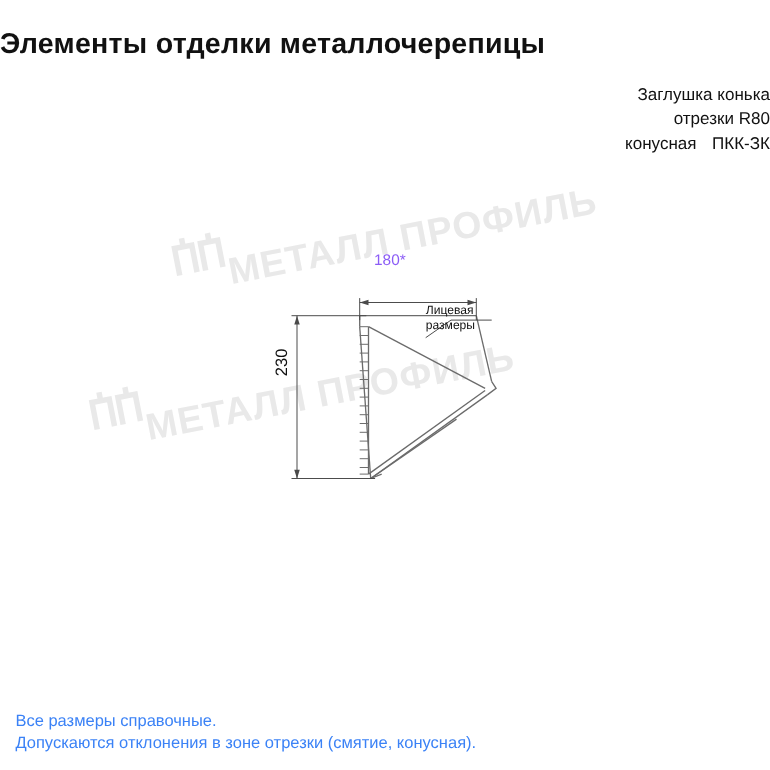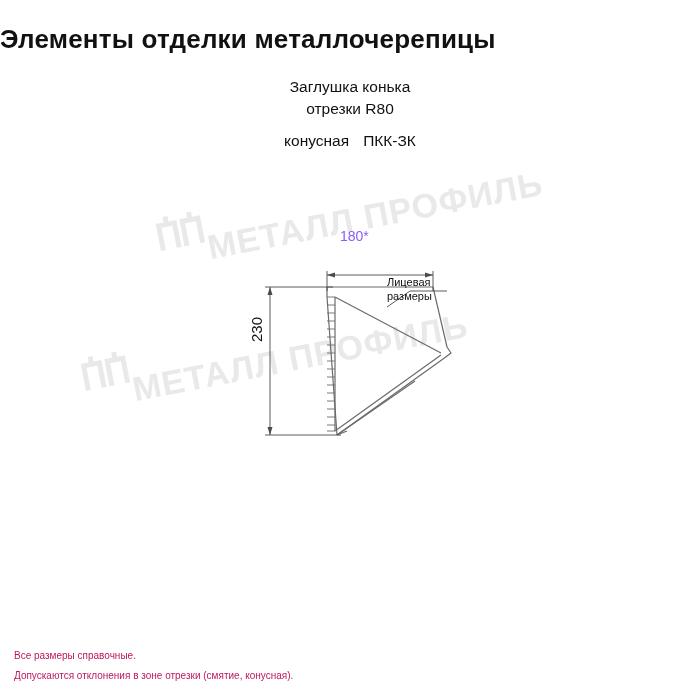--- a/index.html
+++ b/index.html
@@ -31,27 +31,26 @@
     font-weight: bold;
     letter-spacing: 0.2px;
     color: #111;
   }
 
   .subtitle-block {
     position: absolute;
     top: 76px;
     left: 0;
     width: 700px;
-    text-align: center;
+    text-align: right;
     font-size: 15.5px;
     color: #111;
     line-height: 22px;
   }
   .subtitle-line3 {
-    margin-top: 10px;
   }
   .subtitle-line3 .code {
     margin-left: 14px;
   }
 
   
   .watermark {
     position: absolute;
     color: #e9e9e9;
     font-weight: bold;
@@ -83,22 +82,22 @@
     left: 215px;
     width: 300px;
     height: 230px;
   }
 
   
   .footer {
     position: absolute;
     left: 14px;
     bottom: 14px;
-    font-size: 10px;
-    color: #be185d;
+    font-size: 15px;
+    color: #3b82f6;
     line-height: 20px;
   }
 </style>
 </head>
 <body>
 
 <div class="page">
 
   <div class="wm-logo" style="top:200px; left:150px;">
     <svg width="80" height="60" viewBox="0 0 80 60" aria-hidden="true">

